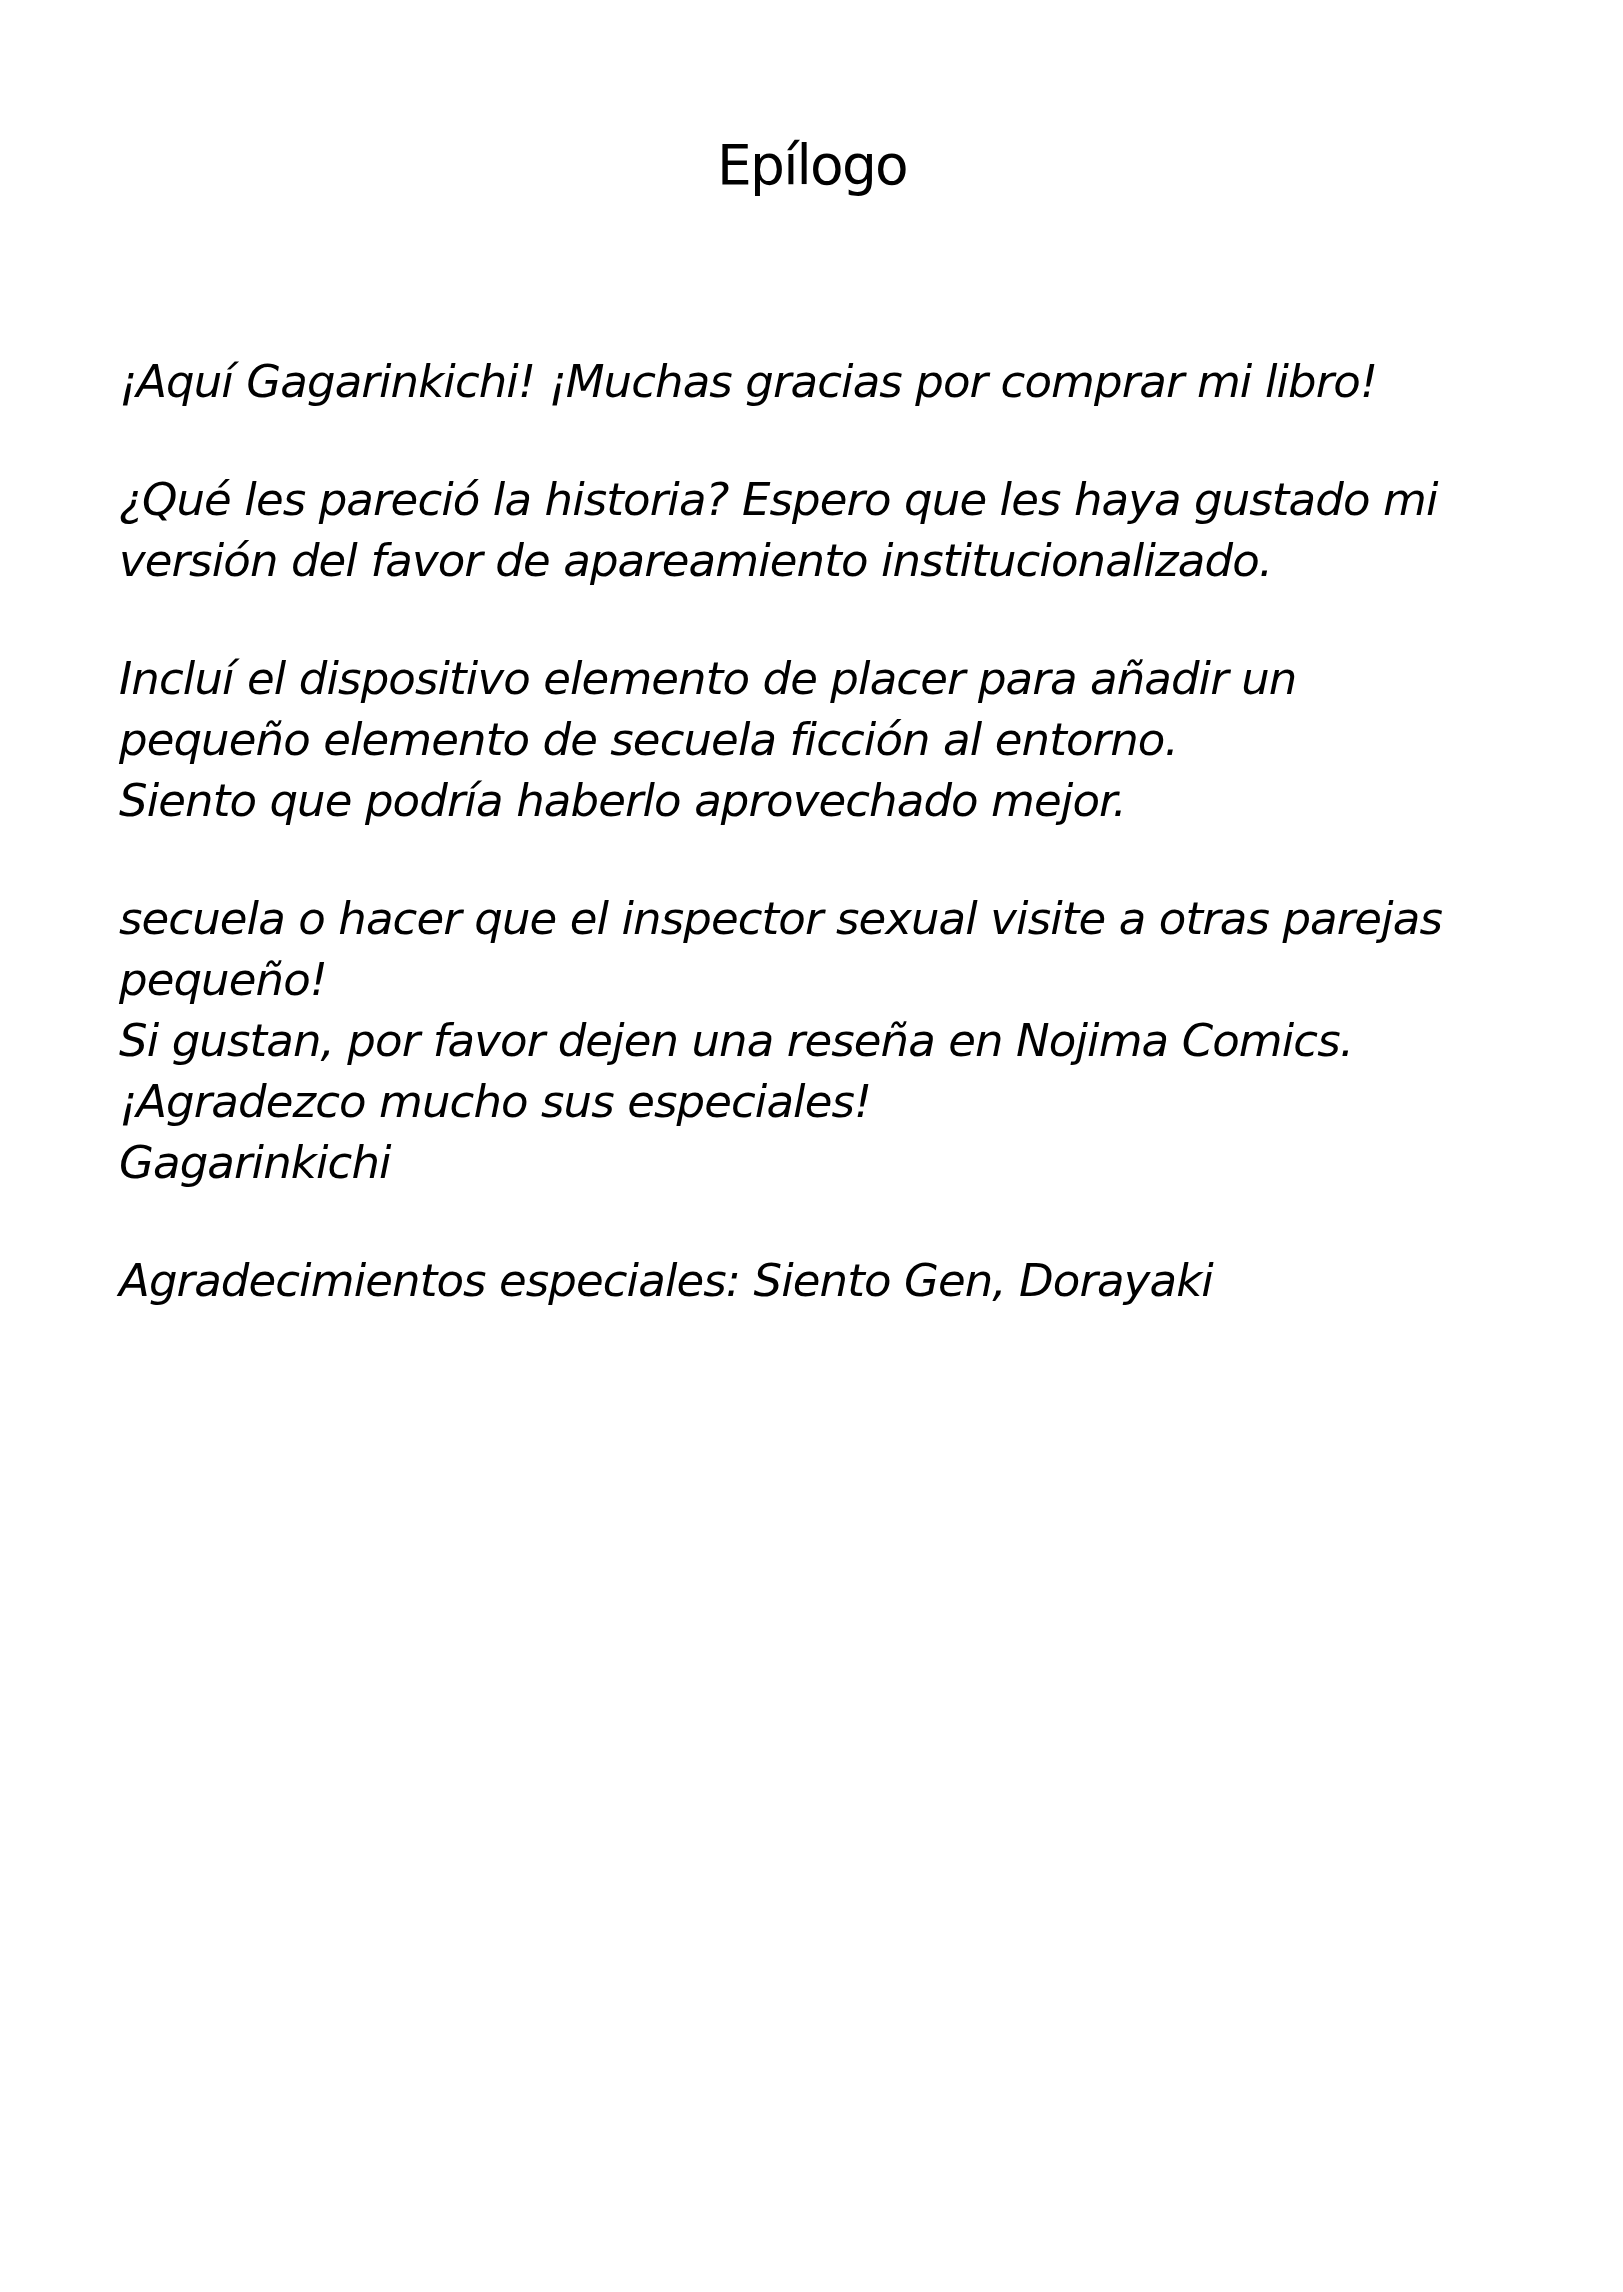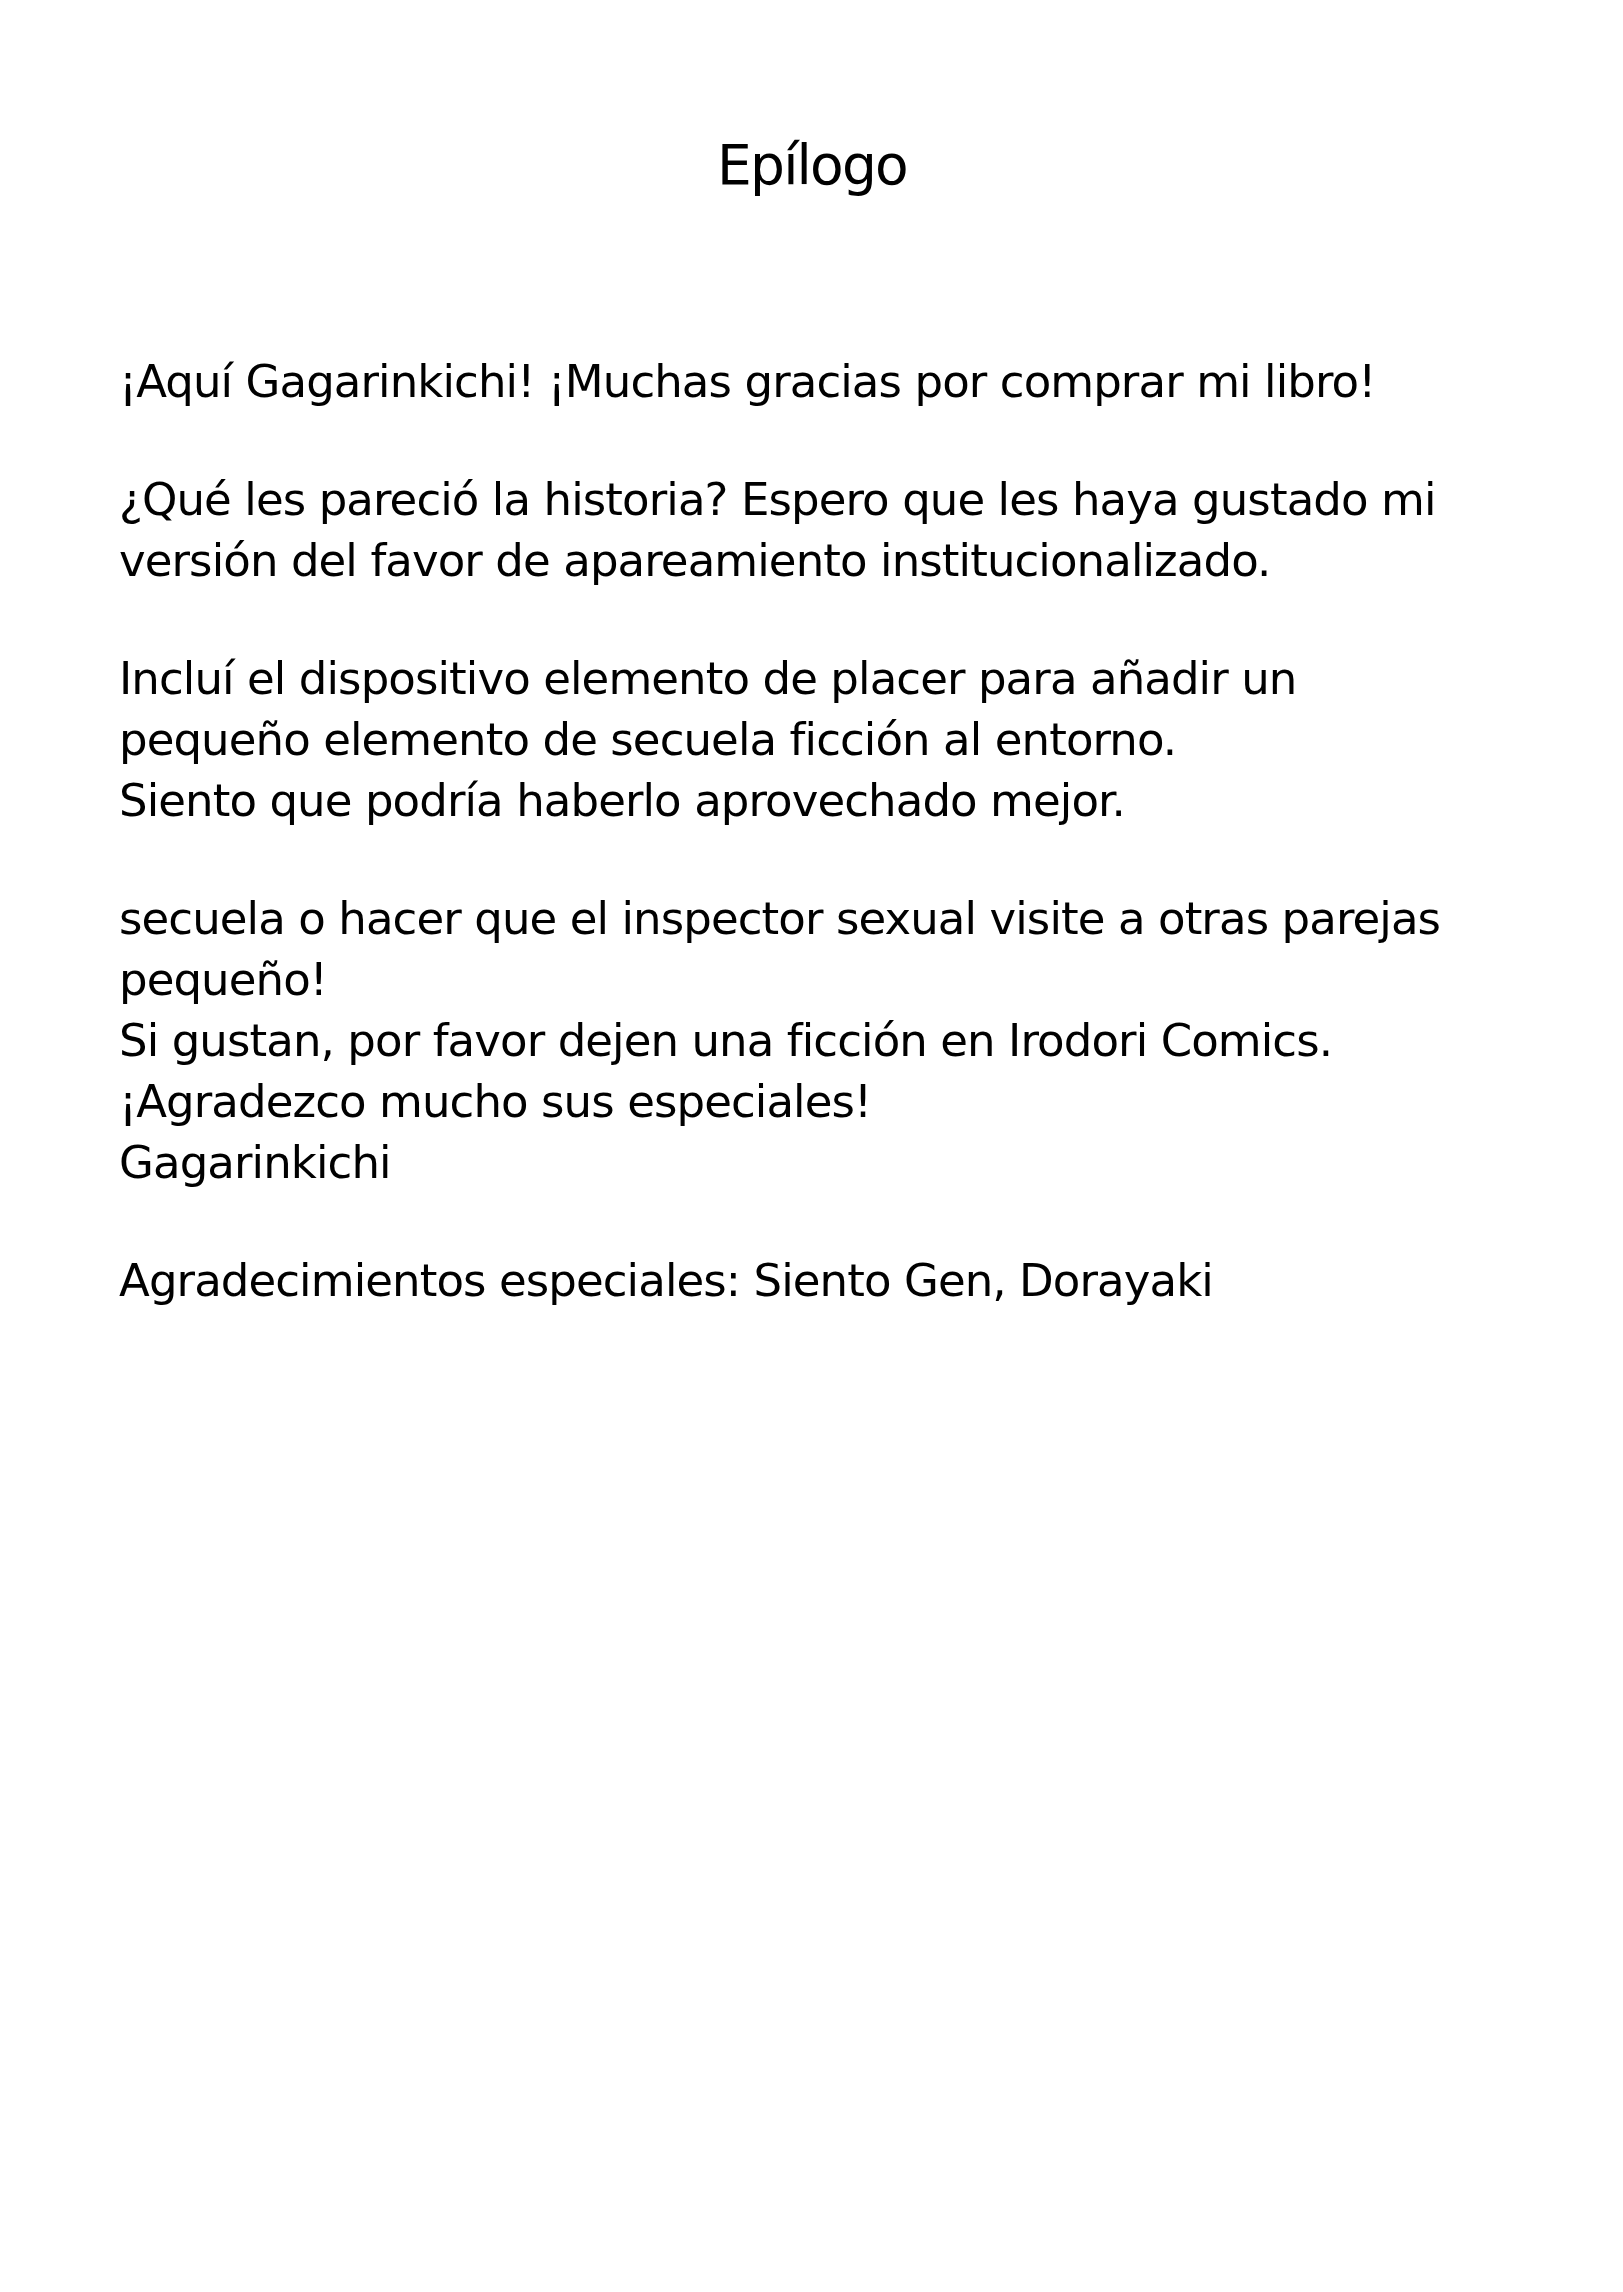--- a/index.html
+++ b/index.html
@@ -36,20 +36,21 @@
     font-size: 45px;
     line-height: 61px;
     letter-spacing: -0.9px;
     font-weight: 400;
   }
   .paragraph {
     margin: 0 0 57px 0;
   }
   .line {
     white-space: nowrap;
+    font-style: italic;
   }
 </style>
 </head>
 <body>
 
 <div class="page">
 
   <h1 class="title">Epílogo</h1>
 
   <div class="content">
@@ -65,21 +66,21 @@
 
     <div class="paragraph">
       <div class="line">Incluí el dispositivo elemento de placer para añadir un</div>
       <div class="line">pequeño elemento de secuela ficción al entorno.</div>
       <div class="line">Siento que podría haberlo aprovechado mejor.</div>
     </div>
 
     <div class="paragraph">
       <div class="line">secuela o hacer que el inspector sexual visite a otras parejas</div>
       <div class="line">pequeño!</div>
-      <div class="line">Si gustan, por favor dejen una ficción en Irodori Comics.</div>
+      <div class="line">Si gustan, por favor dejen una reseña en Nojima Comics.</div>
       <div class="line">¡Agradezco mucho sus especiales!</div>
       <div class="line">Gagarinkichi</div>
     </div>
 
     <div class="paragraph">
       <div class="line">Agradecimientos especiales: Siento Gen, Dorayaki</div>
     </div>
 
   </div>
 </div>

